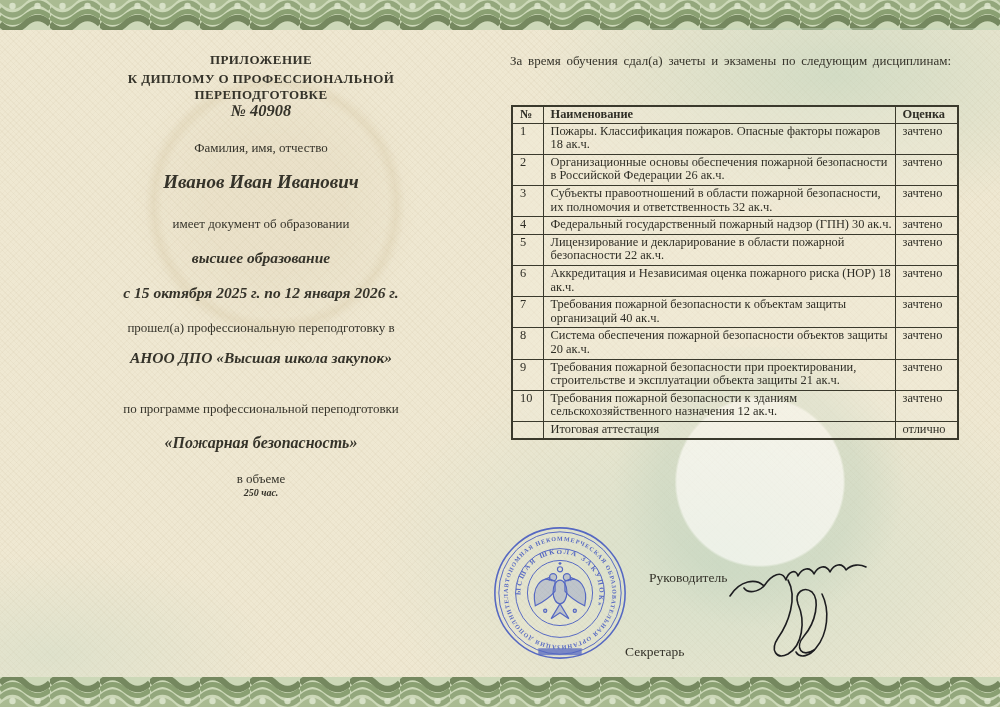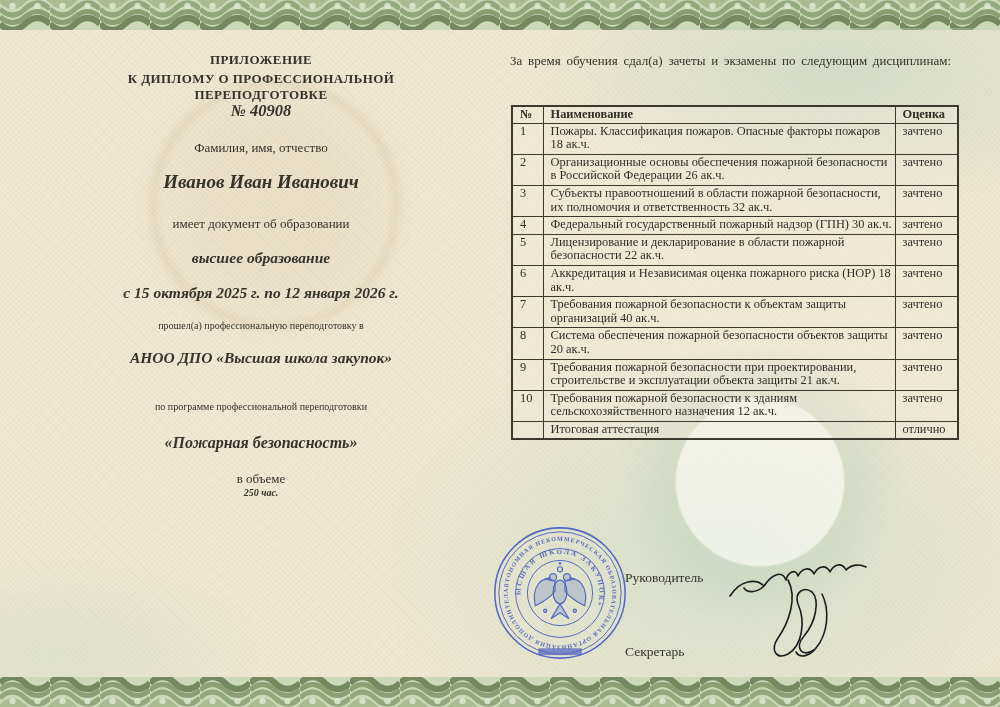--- a/index.html
+++ b/index.html
@@ -33,21 +33,21 @@
       radial-gradient(circle, rgba(201,182,140,0) 48%, rgba(201,182,140,.20) 52%, rgba(201,182,140,0) 56%),
       radial-gradient(circle, rgba(201,182,140,.12) 0 30%, rgba(201,182,140,0) 62%); }
   .cog-right { right: 60px; bottom: 60px; width: 360px; height: 300px;
     background: radial-gradient(circle at 50% 45%, rgba(255,255,255,.55) 0 34%, rgba(190,208,186,.35) 35% 40%, rgba(190,208,186,0) 60%); }
 
   
   .left-col { position: absolute; left: 60px; top: 0; width: 402px; }
   .lline { position: absolute; left: 0; width: 100%; text-align: center; }
   .t-hdr  { font-weight: bold; font-size: 13px; letter-spacing: .4px; }
   .t-reg  { font-size: 13px; }
-  .t-reg2 { font-size: 10px; }
+  .t-reg2 { font-size: 13px; }
   .t-bi   { font-weight: bold; font-style: italic; }
 
   
   .intro { position: absolute; left: 510px; top: 51px; width: 448px;
     font-size: 13px; line-height: 20px; text-align: justify; word-spacing: 2.5px; }
 
   table.grades { position: absolute; left: 511px; top: 105px; width: 446px;
     border-collapse: collapse; table-layout: fixed;
     font-size: 12.4px; line-height: 13.6px; color: #2f2e26;
     background: rgba(244,238,222,.35); }
@@ -56,21 +56,21 @@
     padding: 1px 3px 2px 7px; }
   table.grades { border: 2px solid #3a392c; }
   table.grades th { font-weight: bold; padding-top: 1px; padding-bottom: 1px; }
   col.c-num   { width: 31px; }
   col.c-name  { width: 352px; }
   col.c-grade { width: 63px; }
 
   
   .seal { position: absolute; left: 485px; top: 517px; width: 150px; height: 152px; opacity: .92; }
   .sig-label { position: absolute; left: 625px; font-size: 13.5px; }
-  .sig-label-head { top: 570px; }
+  .sig-label-head { top: 570px; padding-left: 24px; }
   .sig-label-sec  { top: 612px; margin-top: 32px; }
   .signature { position: absolute; left: 726px; top: 540px; width: 150px; height: 130px; }
 </style>
 </head>
 <body>
 
 <div class="page">
 
   <svg class="band band-top" viewBox="0 0 1000 30" preserveAspectRatio="none">
     <defs>

